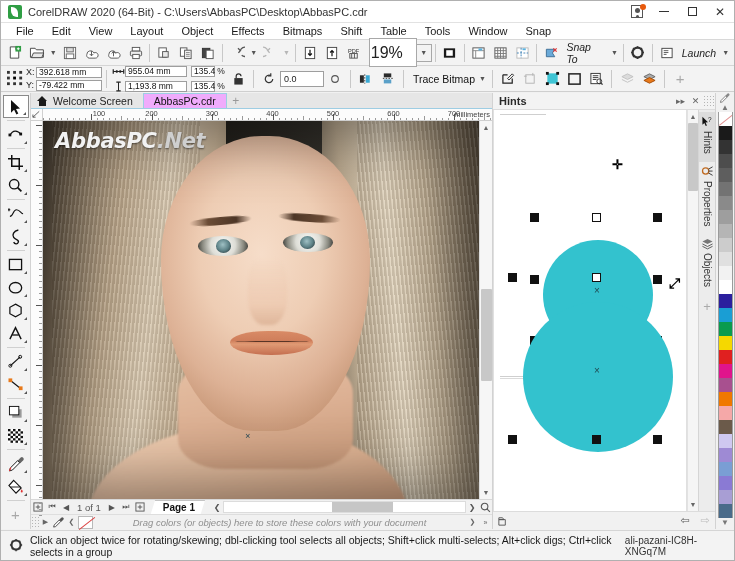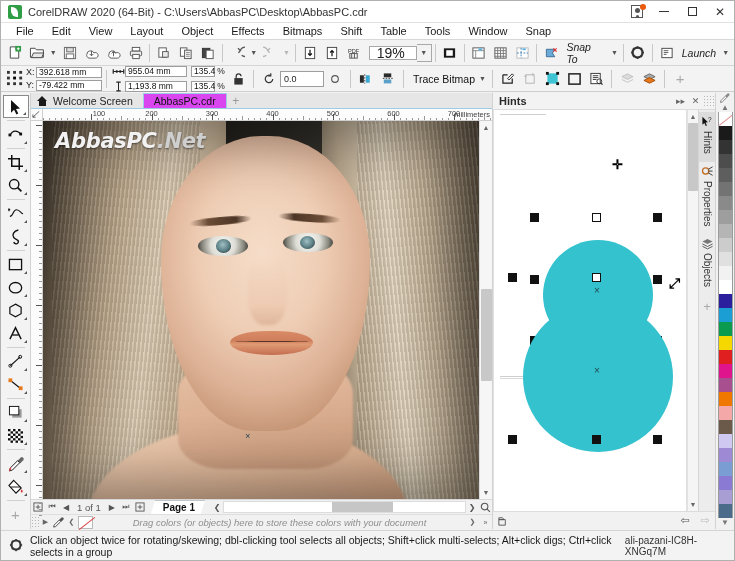--- a/index.html
+++ b/index.html
@@ -41,22 +41,22 @@
 
   
   .toolbar { height:26px; background:#f3f3f3; display:flex; align-items:center;
              border-bottom:1px solid #d5d5d5; padding:0 3px; }
   .tb-btn { width:22px; height:22px; display:flex; align-items:center; justify-content:center;
             position:relative; color:#444; }
   .tb-sep { width:1px; height:18px; background:#c8c8c8; margin:0 3px; }
   .tb-caret { width:11px; height:22px; display:flex; align-items:center; justify-content:center;
             font-size:7px; color:#555; }
   .zoom-combo { display:flex; align-items:center; height:18px; margin-left:4px; }
-  .zoom-input { width:48px; height:14px; background:#fff; border:1px solid #a8a8a8;
-            font-size:14px; padding:0 7px; display:flex; align-items:center; }
+  .zoom-input { width:48px; height:29px; background:#fff; border:1px solid #a8a8a8;
+            font-size:16px; padding:0 1px; display:flex; align-items:center; }
   .zoom-drop { width:15px; height:18px; border:1px solid #a8a8a8; border-left:none;
             background:#f3f3f3; display:flex;align-items:center;justify-content:center;
             font-size:7px; color:#555; }
   .tb-label { font-size:10.5px; padding:0 4px; color:#222;font-style:italic; }
 
   
   .propbar { height:26px; background:#f3f3f3; display:flex; align-items:center;
              border-bottom:1px solid #cfcfcf; padding:0 3px; }
   .xy-rows { display:flex; flex-direction:column; justify-content:center; }
   .xy-row { display:flex; align-items:center; height:11px; }
@@ -86,21 +86,21 @@
           border-left:3px solid transparent; border-bottom:3px solid #555; }
   .tool-div { width:18px; height:1px; background:#d0d0d0; margin:2px 0; }
 
   
   .doccol { flex:1; display:flex; flex-direction:column; min-width:0; }
   .tabstrip { height:16px; background:#e6e6e6; display:flex; align-items:flex-end;
               border-bottom:1px solid #9ecde3; }
   .doctab { height:15px; display:flex; align-items:center; padding:0 10px; font-size:10.5px;
               color:#222; }
   .doctab.home { padding-left:6px; }
-  .doctab.active { background:#d946ef; border:1px solid #9ecde3; border-bottom:none; color:#111; }
+  .doctab.active { background:#f0abfc; border:1px solid #9ecde3; border-bottom:none; color:#111; }
   .tab-plus { width:18px; height:15px; display:flex;align-items:center;justify-content:center;
               color:#999; font-size:12px; }
   .home-ico { width:11px;height:10px;position:relative; margin-right:5px; }
   .home-ico:before{content:"";position:absolute;left:0;top:0;border-left:5.5px solid transparent;
               border-right:5.5px solid transparent;border-bottom:5px solid #1a1a1a;}
   .home-ico:after{content:"";position:absolute;left:2px;top:5px;width:7px;height:5px;background:#1a1a1a;}
 
   .rulerrow { height:12px; display:flex; background:#fbfbfb; }
   .ruler-corner { width:12px; height:12px; border-right:1px solid #d0d0d0;
               border-bottom:1px solid #d0d0d0; display:flex;align-items:center;justify-content:center; }

